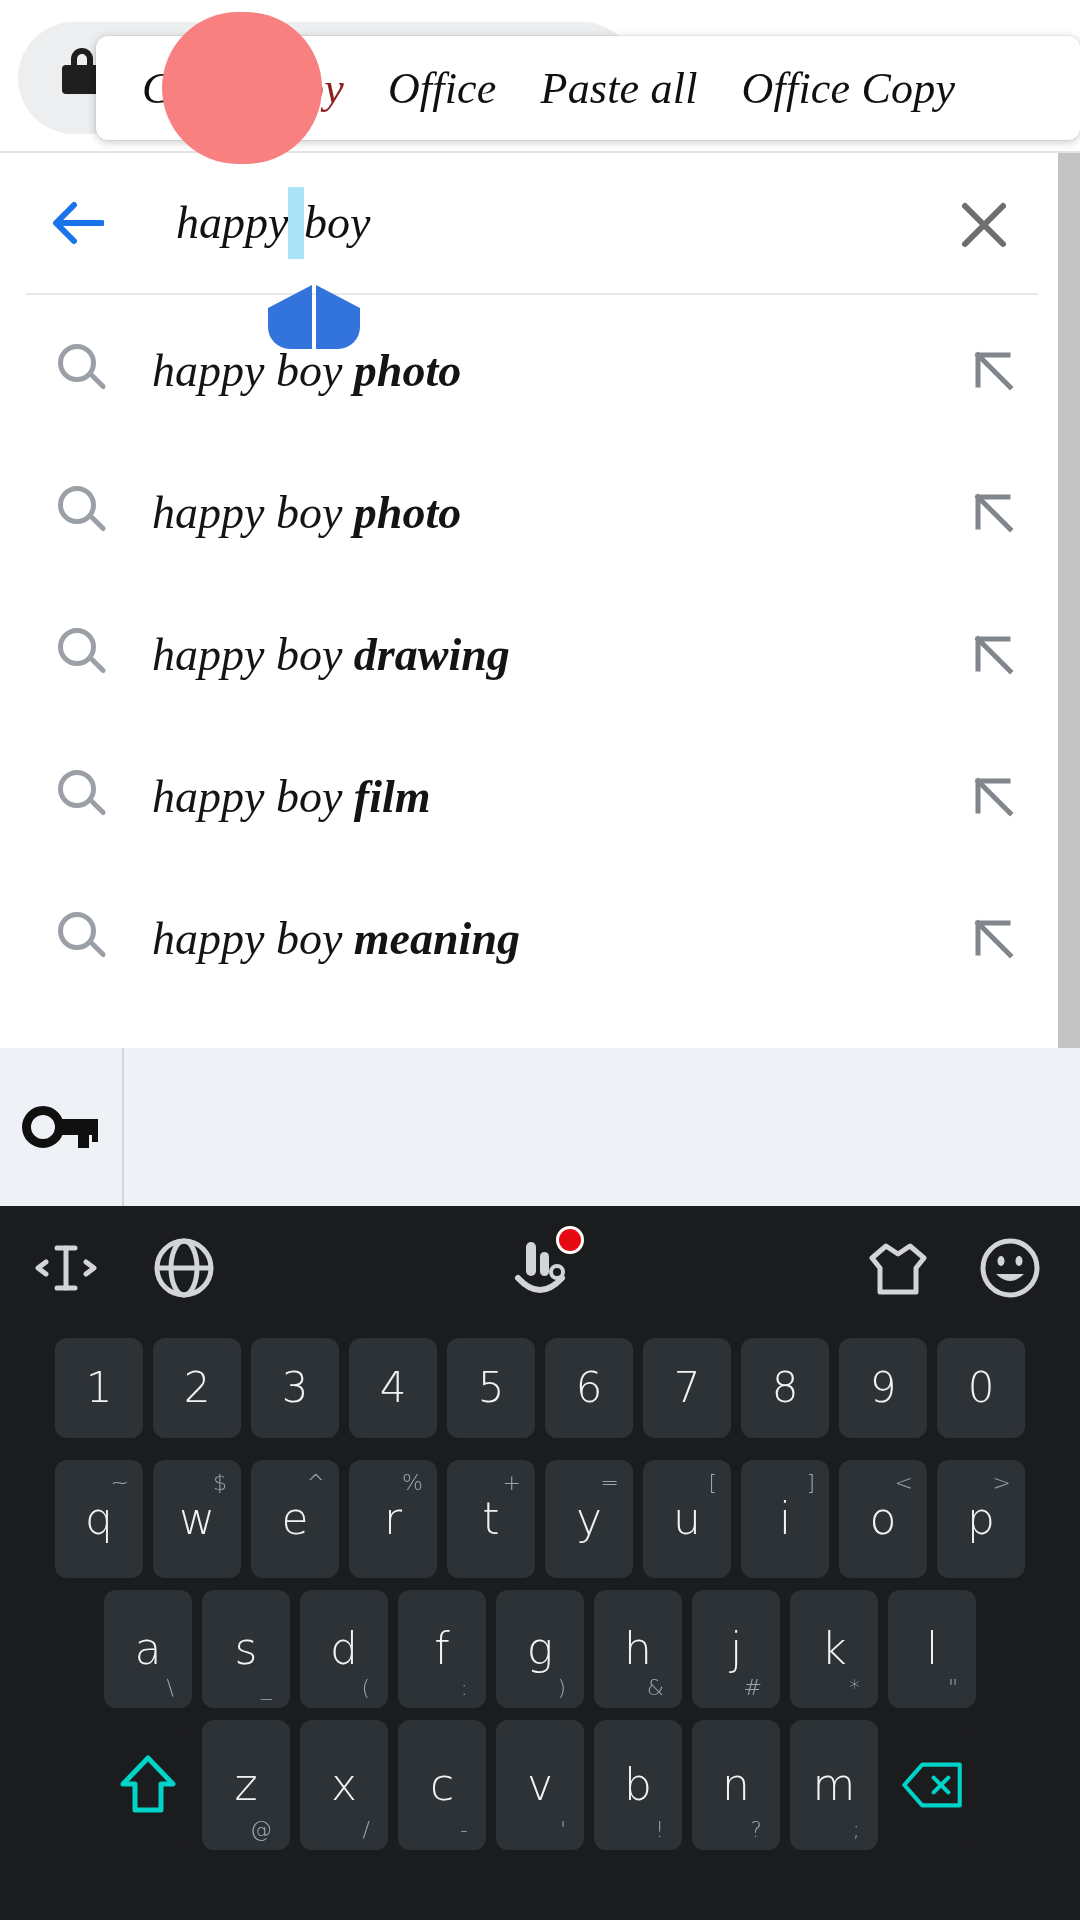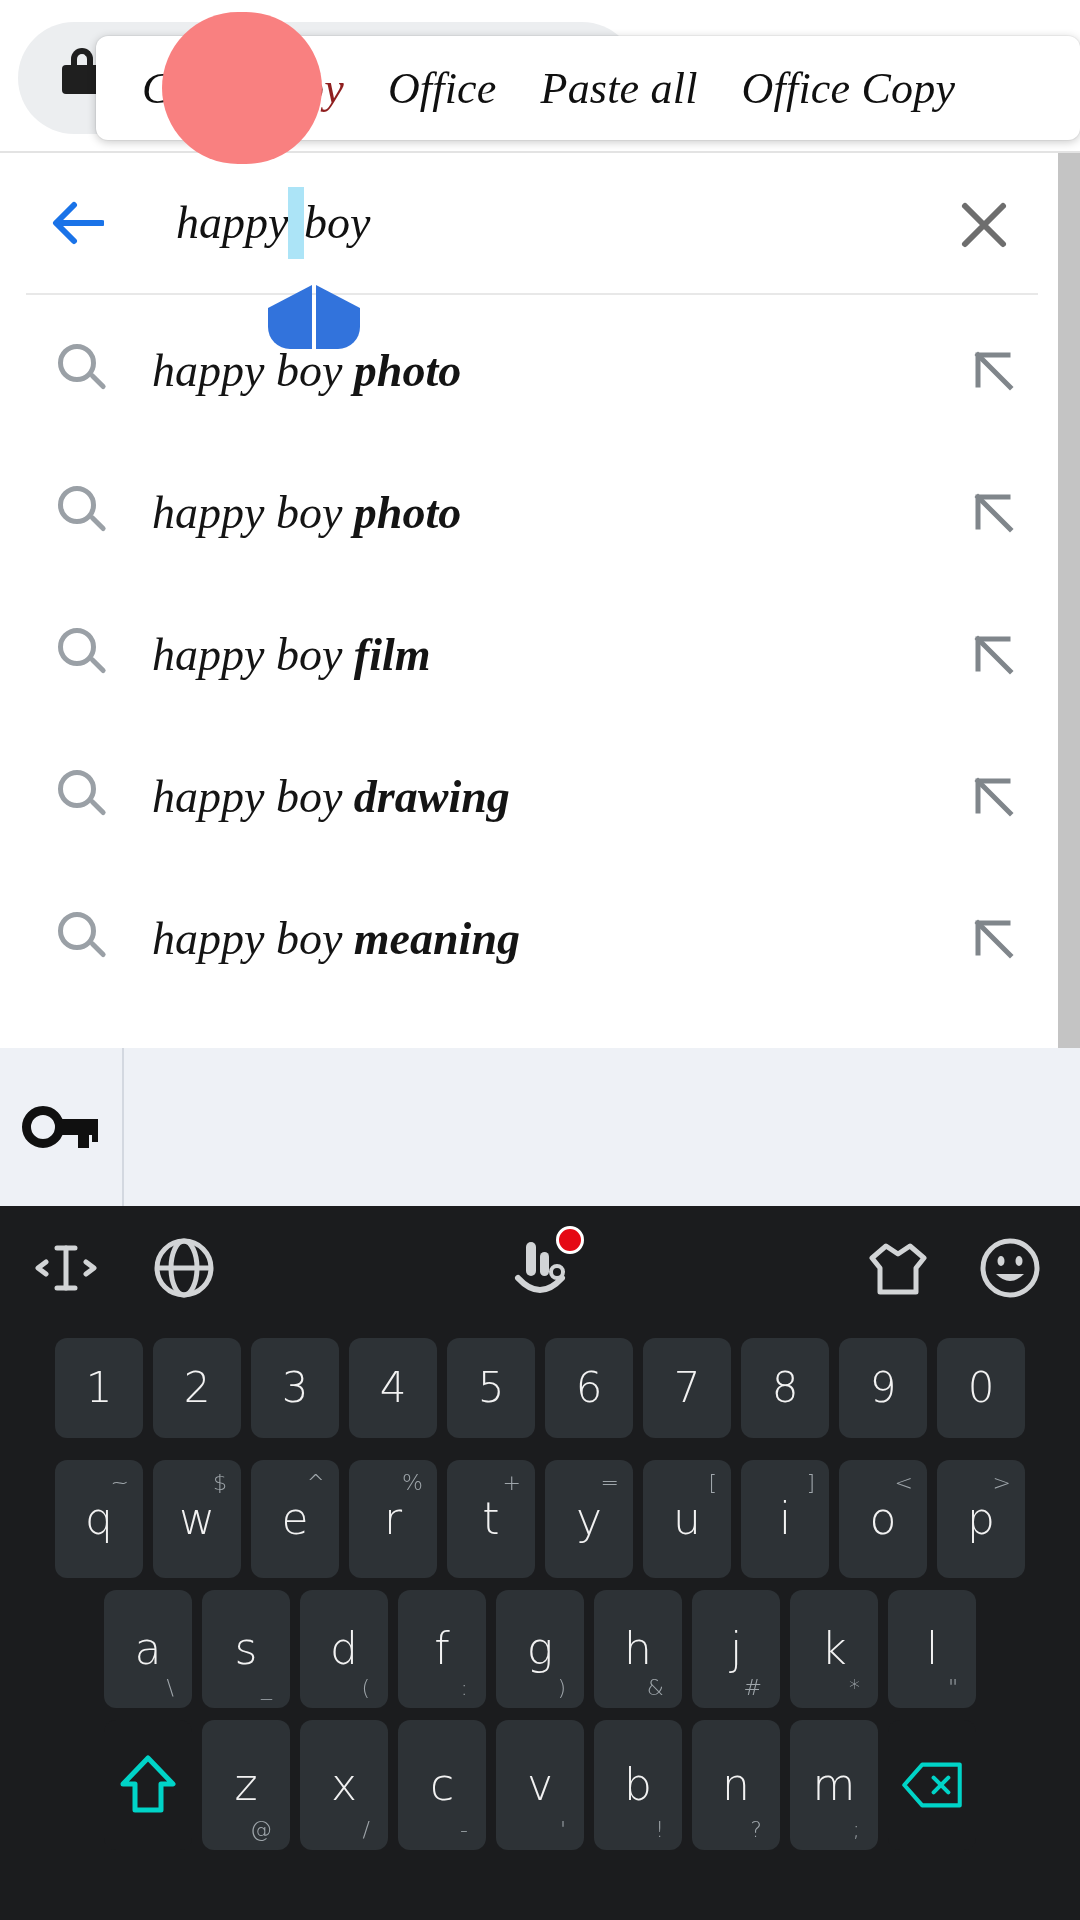--- a/index.html
+++ b/index.html
@@ -293,35 +293,35 @@
             <path d="M10 10 L42 42" stroke="#80868b" stroke-width="5" stroke-linecap="square"></path>
           </svg>
         </div>
       </div>
 
       <div class="srow">
         <div class="mag">
           <div class="circ"></div>
             <div class="stem"></div>
         </div>
-        <div class="stxt"><span>happy boy </span><b>film</b></div>
+        <div class="stxt"><span>happy boy </span><b>drawing</b></div>
         <div class="arrow-nw">
           <svg viewBox="0 0 50 50">
             <path d="M10 40 L10 10 L40 10" fill="none" stroke="#80868b" stroke-width="5" stroke-linecap="square"></path>
             <path d="M10 10 L42 42" stroke="#80868b" stroke-width="5" stroke-linecap="square"></path>
           </svg>
         </div>
       </div>
 
       <div class="srow">
         <div class="mag">
           <div class="circ"></div>
             <div class="stem"></div>
         </div>
-        <div class="stxt"><span>happy boy </span><b>drawing</b></div>
+        <div class="stxt"><span>happy boy </span><b>film</b></div>
         <div class="arrow-nw">
           <svg viewBox="0 0 50 50">
             <path d="M10 40 L10 10 L40 10" fill="none" stroke="#80868b" stroke-width="5" stroke-linecap="square"></path>
             <path d="M10 10 L42 42" stroke="#80868b" stroke-width="5" stroke-linecap="square"></path>
           </svg>
         </div>
       </div>
 
       <div class="srow">
         <div class="mag">

